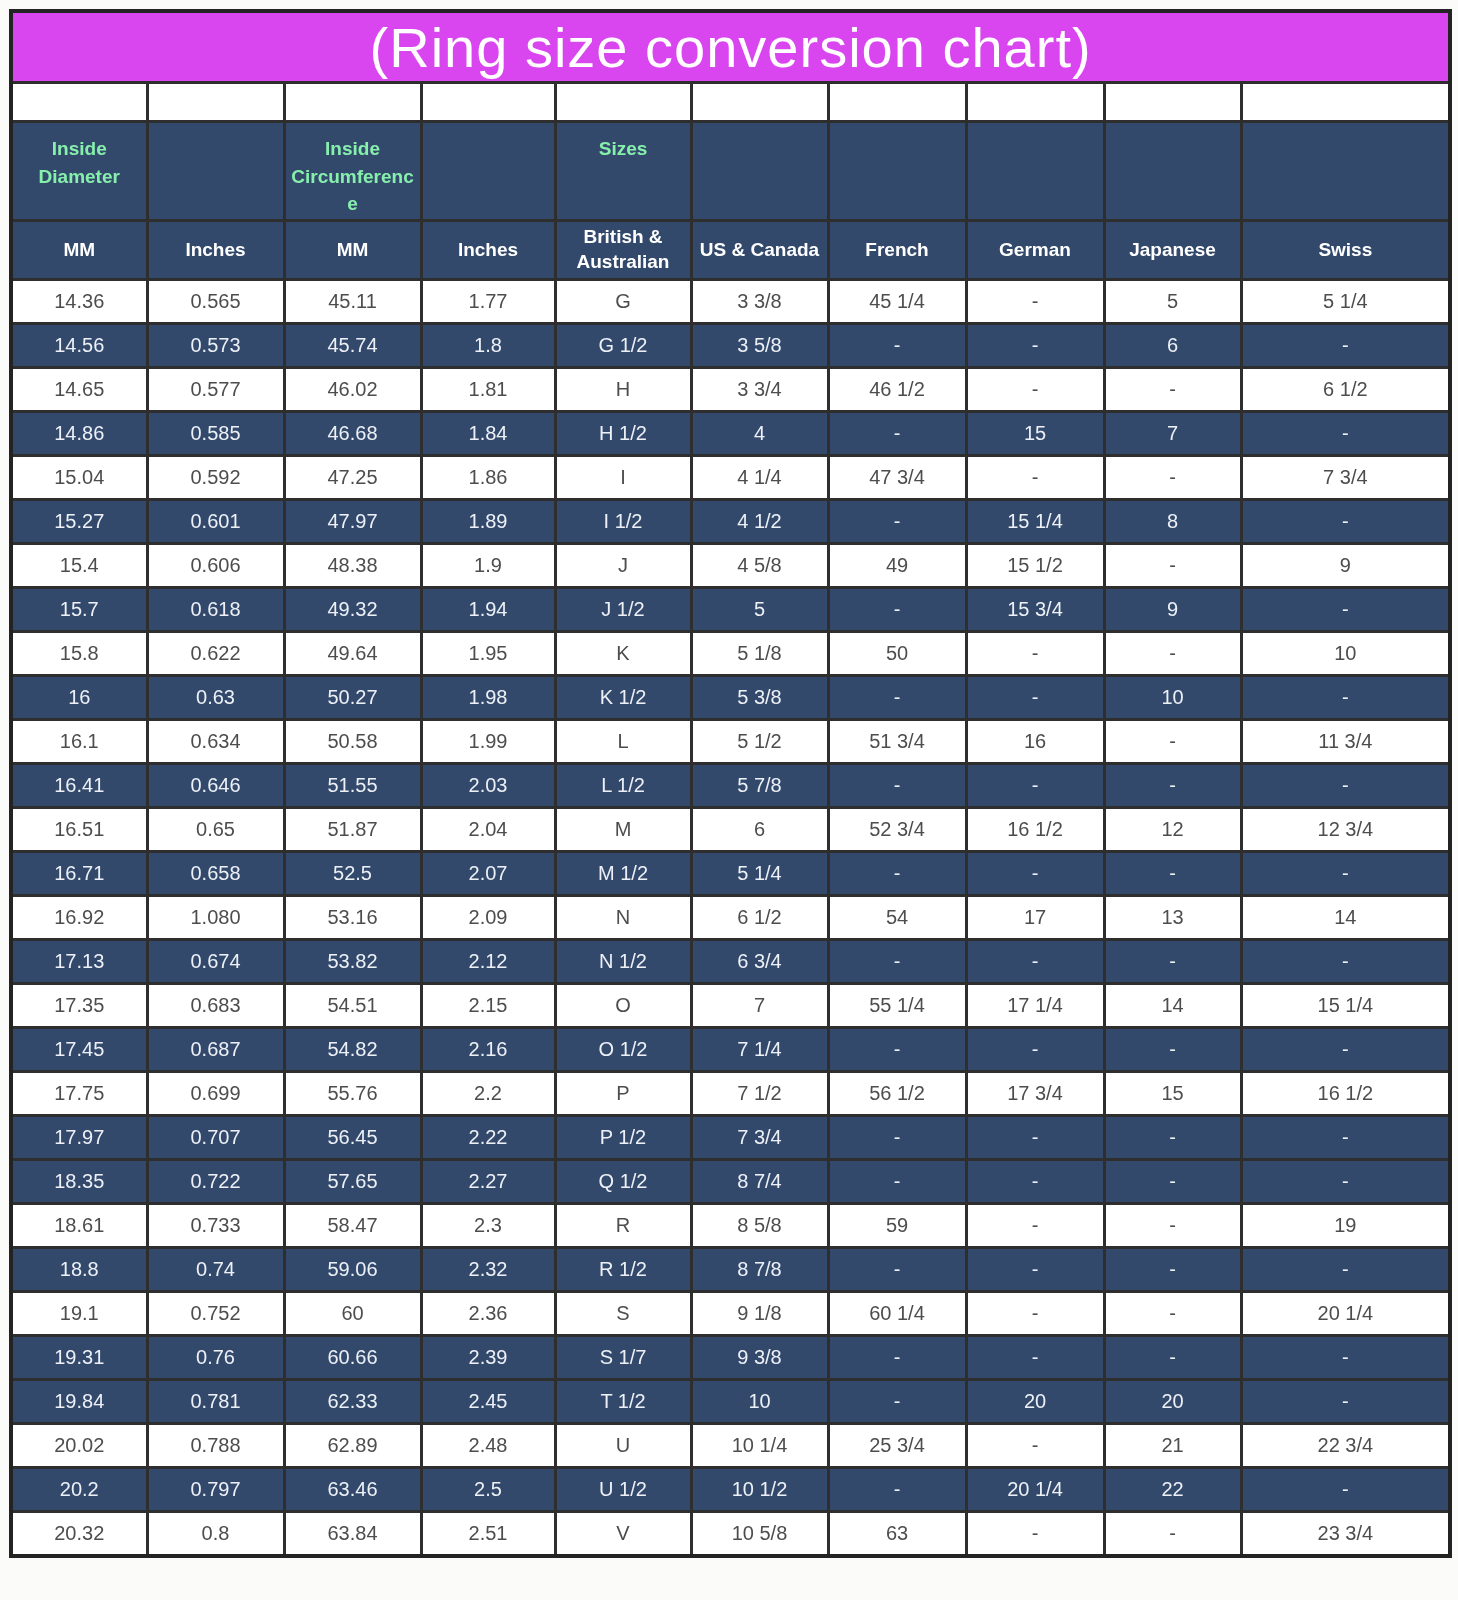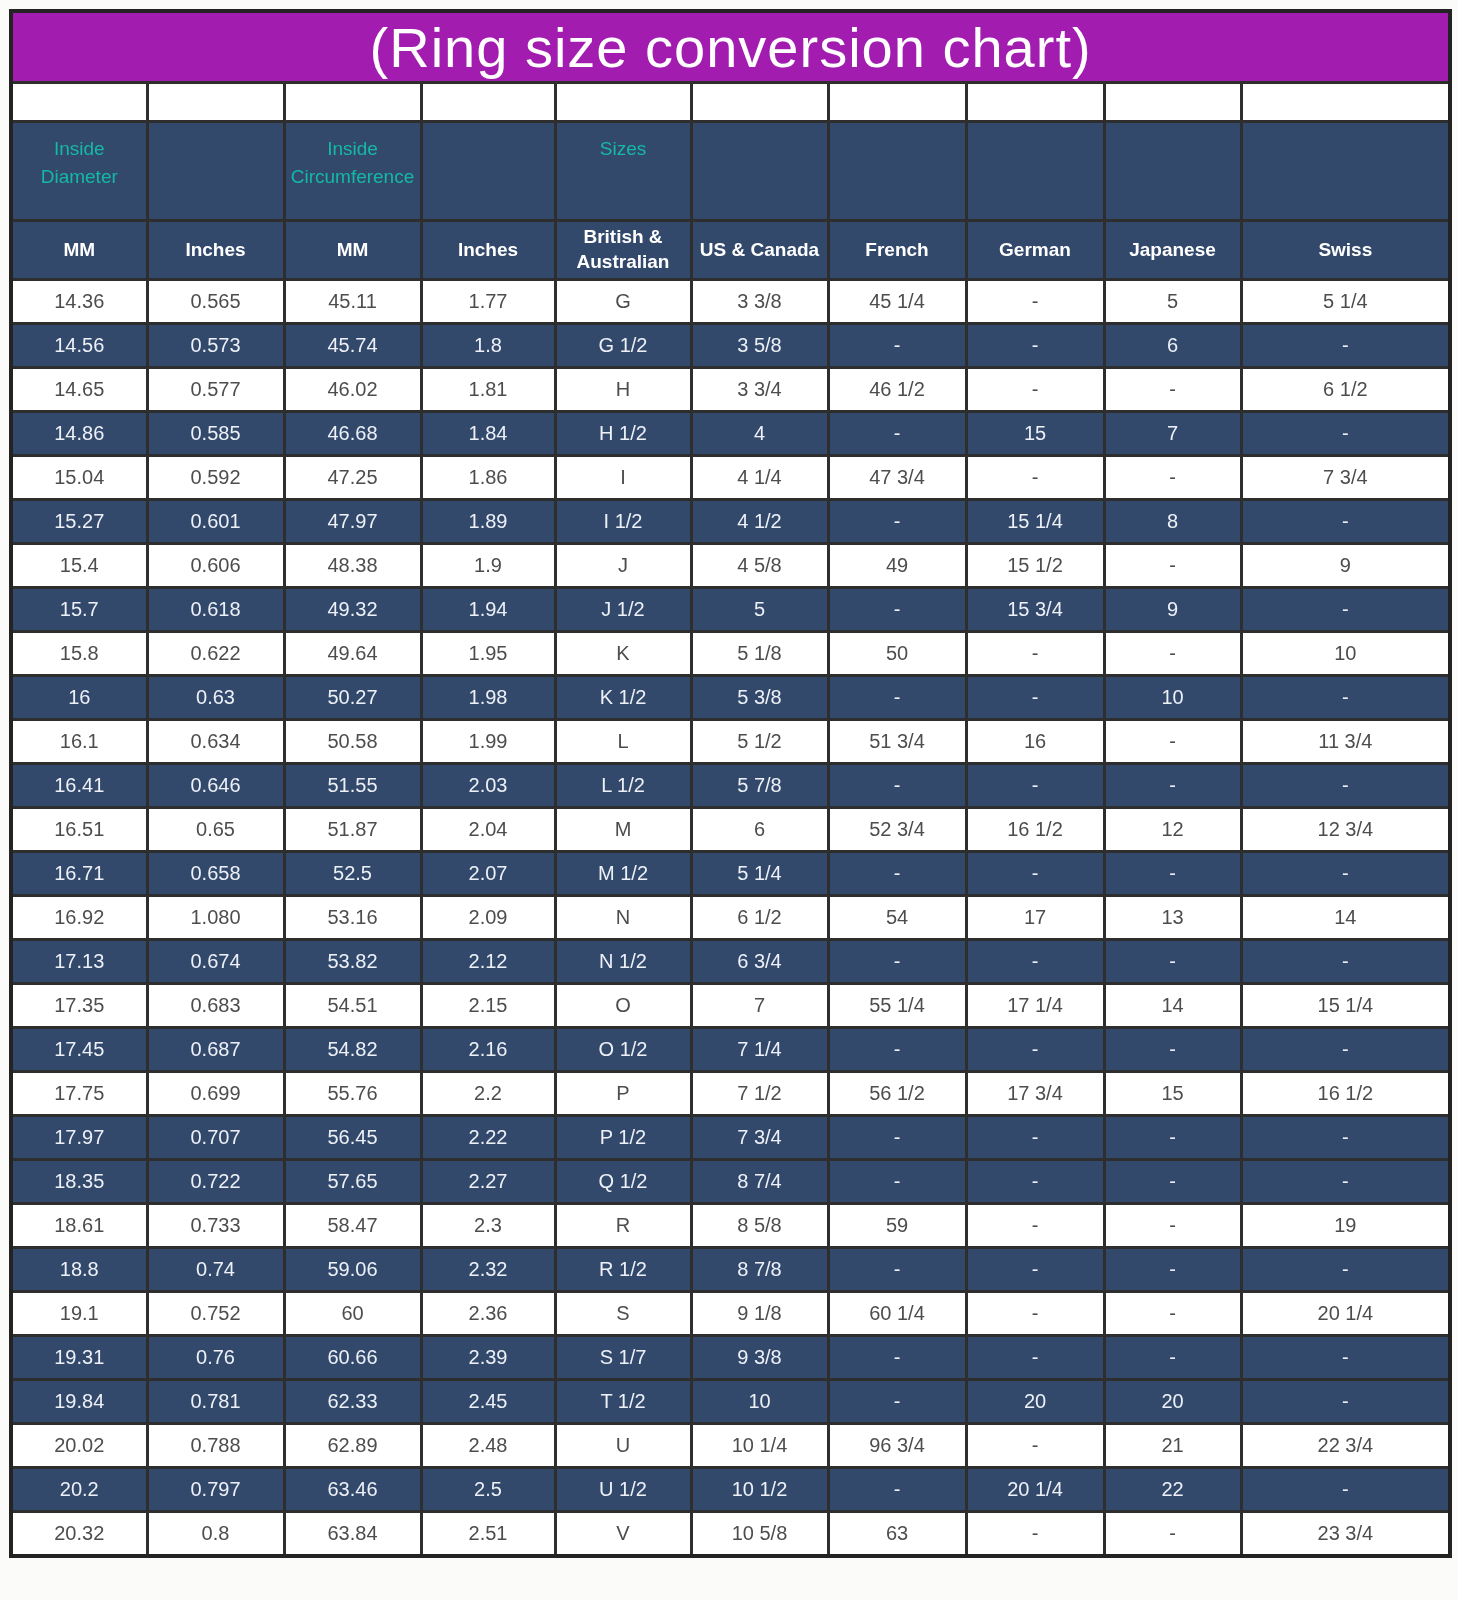--- a/index.html
+++ b/index.html
@@ -18,32 +18,32 @@
   }
   table.ring td, table.ring th {
     border: 3px solid #2e2e2e;
     text-align: center;
     vertical-align: middle;
     overflow: hidden;
     overflow-wrap: anywhere;
     padding: 0 4px;
   }
   tr.title-row td {
-    background: #a21caf;
+    background: #d946ef;
     color: #ffffff;
     font-size: 56px;
     font-weight: 400;
     height: 68px;
     letter-spacing: 1px;
   }
   tr.blank-row td { background: #ffffff; height: 36px; }
   tr.group-row td {
     background: #33496b;
-    color: #14b8a6;
-    font-weight: normal;
+    color: #86efac;
+    font-weight: bold;
     font-size: 19px;
     height: 84px;
     vertical-align: top;
     padding-top: 12px;
     line-height: 1.45;
   }
   tr.colhead-row td {
     background: #33496b;
     color: #ffffff;
     font-weight: bold;
@@ -426,21 +426,21 @@
           <td>20</td>
           <td>-</td>
         </tr>
         <tr class="light">
           <td>20.02</td>
           <td>0.788</td>
           <td>62.89</td>
           <td>2.48</td>
           <td>U</td>
           <td>10 1/4</td>
-          <td>96 3/4</td>
+          <td>25 3/4</td>
           <td>-</td>
           <td>21</td>
           <td>22 3/4</td>
         </tr>
         <tr class="dark">
           <td>20.2</td>
           <td>0.797</td>
           <td>63.46</td>
           <td>2.5</td>
           <td>U 1/2</td>

